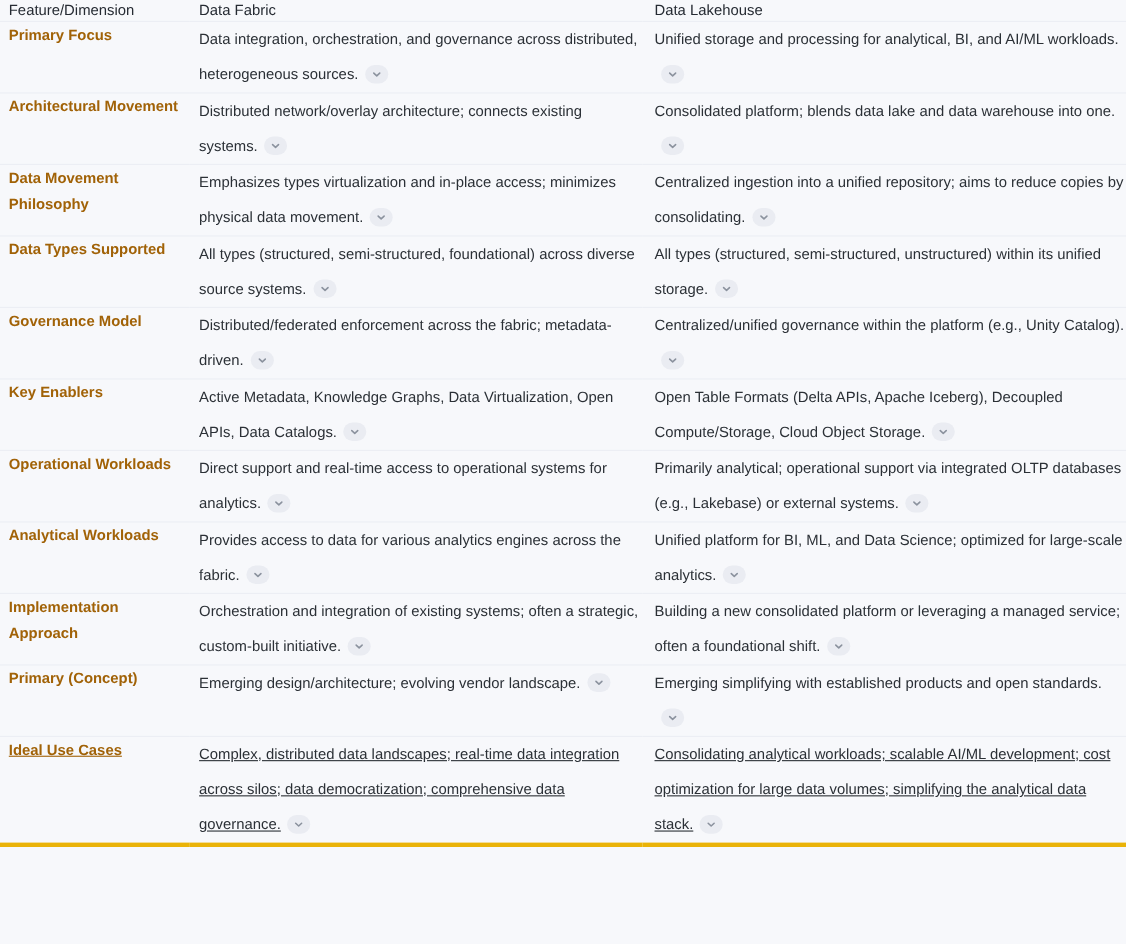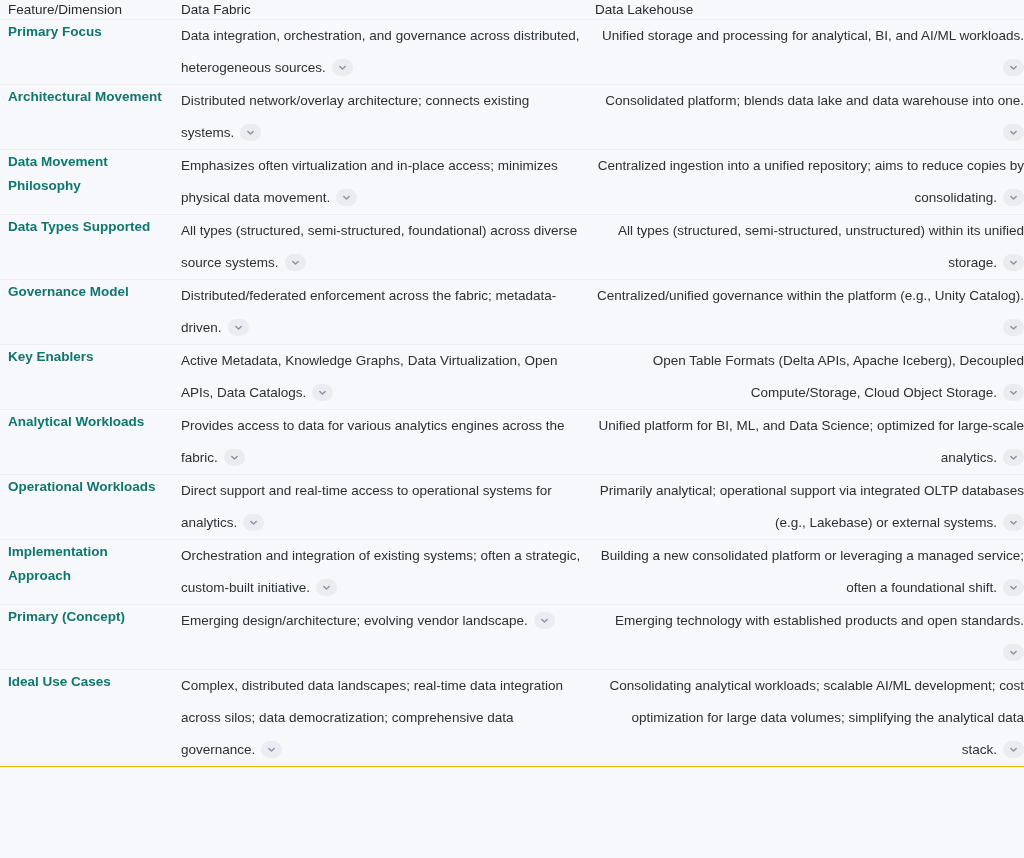--- a/index.html
+++ b/index.html
@@ -48,29 +48,29 @@
 
   
   tbody td {
     font-size: 13.5px;
     line-height: 32px;
     color: #2b3036;
     padding: 11px 20px 13px 0;
   }
   tbody td.cell-feature {
     font-weight: 700;
-    color: #0f766e;
+    color: #a16207;
     padding-left: 8px;
     padding-right: 10px;
     line-height: 24px;
   }
   tbody td.cell-fabric { padding-left: 9px; }
-  tbody td.cell-lake   { padding-left: 11px; text-align: right; }
-
-  tbody tr:last-child td { border-bottom: 1px solid #eab308; }
+  tbody td.cell-lake   { padding-left: 11px; }
+
+  tbody tr:last-child td { border-bottom: 4px solid #eab308; text-decoration: underline; }
 
   .cell-text { display: inline; }
 
   
   .expand-toggle {
     display: inline-flex;
     align-items: center;
     justify-content: center;
     width: 21px;
     height: 17px;
@@ -134,21 +134,21 @@
             </svg>
           </button></td>
         <td class="cell-lake"><span class="cell-text">Consolidated platform; blends data lake and data warehouse into one.</span><button class="expand-toggle">
             <svg viewBox="0 0 10 10">
               <path d="M2 3.8 L5 6.6 L8 3.8"></path>
             </svg>
           </button></td>
       </tr>
       <tr>
         <td class="cell-feature">Data Movement Philosophy</td>
-        <td class="cell-fabric"><span class="cell-text">Emphasizes often virtualization and in-place access; minimizes physical data movement.</span><button class="expand-toggle">
+        <td class="cell-fabric"><span class="cell-text">Emphasizes types virtualization and in-place access; minimizes physical data movement.</span><button class="expand-toggle">
             <svg viewBox="0 0 10 10">
               <path d="M2 3.8 L5 6.6 L8 3.8"></path>
             </svg>
           </button></td>
         <td class="cell-lake"><span class="cell-text">Centralized ingestion into a unified repository; aims to reduce copies by consolidating.</span><button class="expand-toggle">
             <svg viewBox="0 0 10 10">
               <path d="M2 3.8 L5 6.6 L8 3.8"></path>
             </svg>
           </button></td>
       </tr>
@@ -185,66 +185,66 @@
               <path d="M2 3.8 L5 6.6 L8 3.8"></path>
             </svg>
           </button></td>
         <td class="cell-lake"><span class="cell-text">Open Table Formats (Delta APIs, Apache Iceberg), Decoupled Compute/Storage, Cloud Object Storage.</span><button class="expand-toggle">
             <svg viewBox="0 0 10 10">
               <path d="M2 3.8 L5 6.6 L8 3.8"></path>
             </svg>
           </button></td>
       </tr>
       <tr>
+        <td class="cell-feature">Operational Workloads</td>
+        <td class="cell-fabric"><span class="cell-text">Direct support and real-time access to operational systems for analytics.</span><button class="expand-toggle">
+            <svg viewBox="0 0 10 10">
+              <path d="M2 3.8 L5 6.6 L8 3.8"></path>
+            </svg>
+          </button></td>
+        <td class="cell-lake"><span class="cell-text">Primarily analytical; operational support via integrated OLTP databases (e.g., Lakebase) or external systems.</span><button class="expand-toggle">
+            <svg viewBox="0 0 10 10">
+              <path d="M2 3.8 L5 6.6 L8 3.8"></path>
+            </svg>
+          </button></td>
+      </tr>
+      <tr>
         <td class="cell-feature">Analytical Workloads</td>
         <td class="cell-fabric"><span class="cell-text">Provides access to data for various analytics engines across the fabric.</span><button class="expand-toggle">
             <svg viewBox="0 0 10 10">
               <path d="M2 3.8 L5 6.6 L8 3.8"></path>
             </svg>
           </button></td>
         <td class="cell-lake"><span class="cell-text">Unified platform for BI, ML, and Data Science; optimized for large-scale analytics.</span><button class="expand-toggle">
             <svg viewBox="0 0 10 10">
               <path d="M2 3.8 L5 6.6 L8 3.8"></path>
             </svg>
           </button></td>
       </tr>
       <tr>
-        <td class="cell-feature">Operational Workloads</td>
-        <td class="cell-fabric"><span class="cell-text">Direct support and real-time access to operational systems for analytics.</span><button class="expand-toggle">
-            <svg viewBox="0 0 10 10">
-              <path d="M2 3.8 L5 6.6 L8 3.8"></path>
-            </svg>
-          </button></td>
-        <td class="cell-lake"><span class="cell-text">Primarily analytical; operational support via integrated OLTP databases (e.g., Lakebase) or external systems.</span><button class="expand-toggle">
-            <svg viewBox="0 0 10 10">
-              <path d="M2 3.8 L5 6.6 L8 3.8"></path>
-            </svg>
-          </button></td>
-      </tr>
-      <tr>
         <td class="cell-feature">Implementation Approach</td>
         <td class="cell-fabric"><span class="cell-text">Orchestration and integration of existing systems; often a strategic, custom-built initiative.</span><button class="expand-toggle">
             <svg viewBox="0 0 10 10">
               <path d="M2 3.8 L5 6.6 L8 3.8"></path>
             </svg>
           </button></td>
         <td class="cell-lake"><span class="cell-text">Building a new consolidated platform or leveraging a managed service; often a foundational shift.</span><button class="expand-toggle">
             <svg viewBox="0 0 10 10">
               <path d="M2 3.8 L5 6.6 L8 3.8"></path>
             </svg>
           </button></td>
       </tr>
       <tr>
         <td class="cell-feature">Primary (Concept)</td>
         <td class="cell-fabric"><span class="cell-text">Emerging design/architecture; evolving vendor landscape.</span><button class="expand-toggle">
             <svg viewBox="0 0 10 10">
               <path d="M2 3.8 L5 6.6 L8 3.8"></path>
             </svg>
           </button></td>
-        <td class="cell-lake"><span class="cell-text">Emerging technology with established products and open standards.</span><button class="expand-toggle">
+        <td class="cell-lake"><span class="cell-text">Emerging simplifying with established products and open standards.</span><button class="expand-toggle">
             <svg viewBox="0 0 10 10">
               <path d="M2 3.8 L5 6.6 L8 3.8"></path>
             </svg>
           </button></td>
       </tr>
       <tr>
         <td class="cell-feature">Ideal Use Cases</td>
         <td class="cell-fabric"><span class="cell-text">Complex, distributed data landscapes; real-time data integration across silos; data democratization; comprehensive data governance.</span><button class="expand-toggle">
             <svg viewBox="0 0 10 10">
               <path d="M2 3.8 L5 6.6 L8 3.8"></path>

